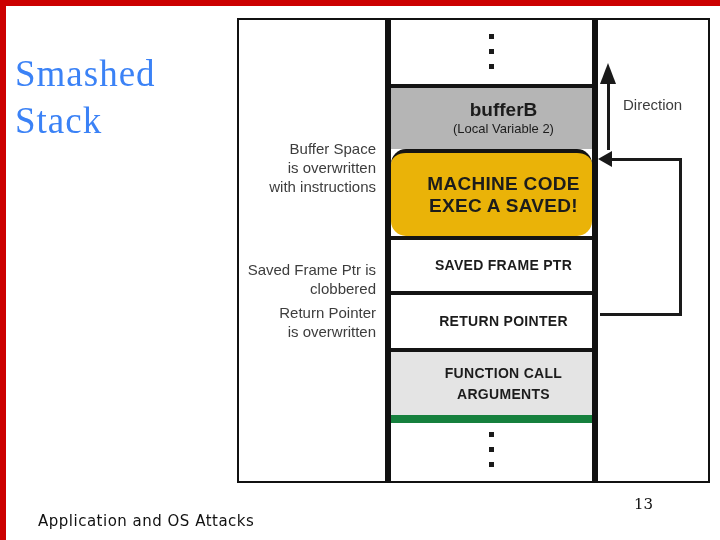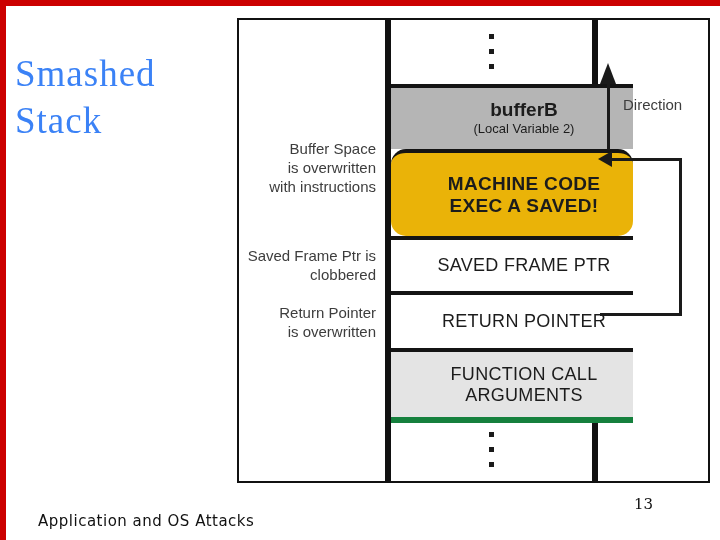--- a/index.html
+++ b/index.html
@@ -24,47 +24,47 @@
     box-sizing:border-box; border:2px solid #111111; background:#ffffff;
   }
 
   
   .colbar { position:absolute; top:18px; width:6px; height:465px; background:#111111; }
   .colbar.left  { left:385px; }
   .colbar.right { left:592px; }
 
   
   .cell {
-    position:absolute; left:391px; width:242px; box-sizing:border-box;
+    position:absolute; left:391px; width:201px; box-sizing:border-box;
     border-top:4px solid #141414; display:flex; flex-direction:column;
     align-items:center; justify-content:center; text-align:center; color:#1c1c1c;padding-left:24px;
   }
   #cell-bufferb { top:84px;  height:65px; background:#b5b5b5; }
   #cell-machine { top:149px; height:87px; background:#eab308;border-radius:15px; }
   #cell-saved   { top:236px; height:55px; background:#ffffff; }
   #cell-return  { top:291px; height:57px; background:#ffffff; }
-  #cell-args    { top:348px; height:75px; background:#e4e4e4; border-bottom:6px solid #15803d; }
+  #cell-args    { top:348px; height:75px; background:#e4e4e4; border-bottom:8px solid #15803d; }
   .cell-title { font-weight:bold; font-size:19px; line-height:21px; }
   .cell-sub   { font-size:13px; line-height:18px; }
   .cell-big   { font-weight:bold; font-size:19px; line-height:22px; letter-spacing:0.3px; }
-  .cell-med   { font-weight:normal; font-size:18px; line-height:21px; letter-spacing:0.3px; }
+  .cell-med   { font-weight:bold; font-size:14px; line-height:21px; letter-spacing:0.3px; }
 
   
   .dots { position:absolute; left:489px; width:5px; }
   .dots.top    { top:34px; }
   .dots.bottom { top:432px; }
   .dot { width:5px; height:5px; background:#1a1a1a; margin-bottom:10px; }
 
   
   .side-label {
     position:absolute; left:240px; width:136px; text-align:right;
     font-size:15px; line-height:19px; color:#3d3d3d;
   }
   #label-buffer { top:139px; }
-  #label-saved  { top:246px; }
+  #label-saved  { top:260px; }
   #label-return { top:303px; }
 
   
   .sg-shaft { position:absolute; left:607px; top:84px; width:3px; height:66px; background:#1a1a1a; }
   .sg-head  { position:absolute; left:600px; top:63px; width:0; height:0;
               border-left:8px solid transparent; border-right:8px solid transparent;
               border-bottom:21px solid #1a1a1a; }
   .sg-label { position:absolute; left:623px; top:95px; font-size:15px; line-height:20px; color:#3d3d3d; }
 
   

